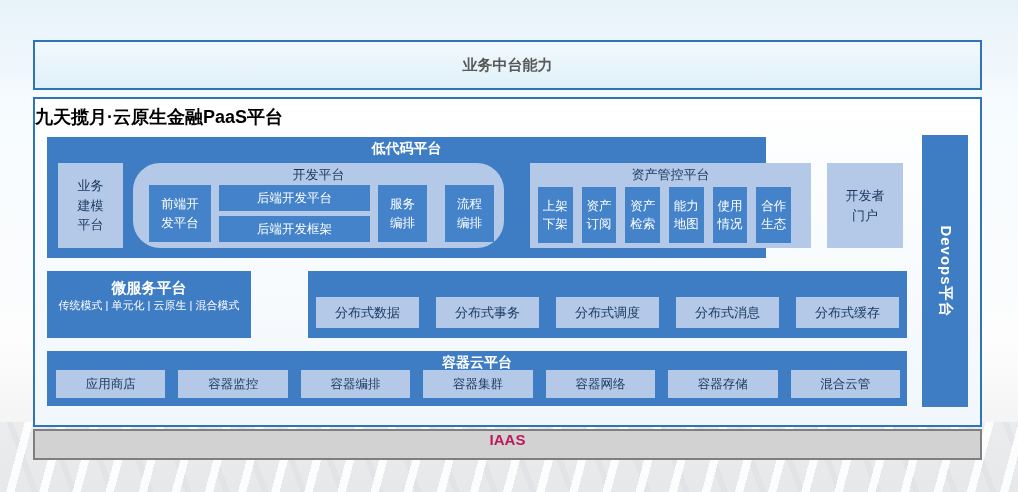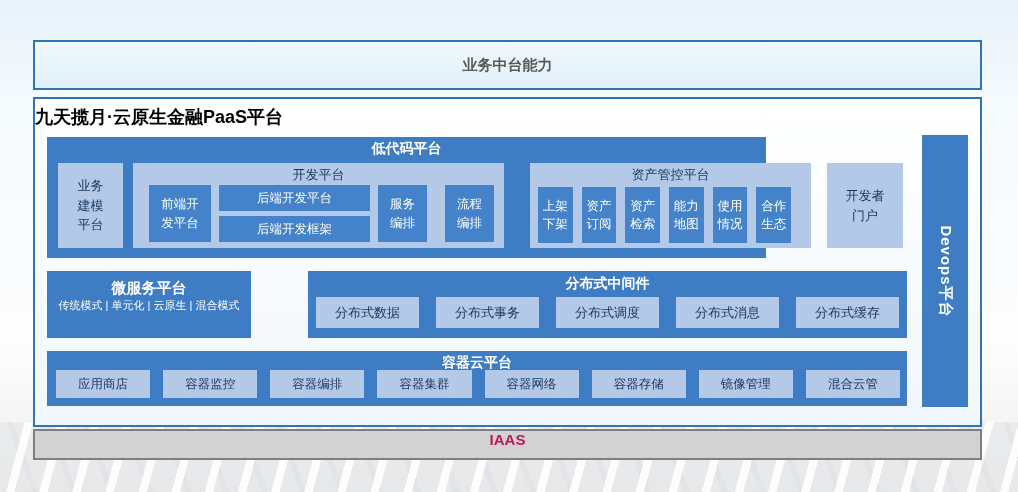--- a/index.html
+++ b/index.html
@@ -41,21 +41,21 @@
   .light-blue { background:#B4C9E8; color:#17375E; }
   .cell-blue { background:#4483CA; color:#fff; }
   .sec-title { display:block; width:100%; text-align:center; color:#fff; font-weight:bold; }
   .pre { white-space:pre-line; }
   .center { display:flex; align-items:center; justify-content:center; text-align:center; }
 
   
   .lowcode { position:absolute; left:12px; top:38px; width:719px; height:121px; }
   .lowcode > .sec-title { padding-top:3px; font-size:14px; }
   .biz-model { position:absolute; left:11px; top:26px; width:65px; height:85px; font-size:13px; line-height:1.5; }
-  .dev-platform { position:absolute; left:86px; top:26px; width:371px; height:85px; }
+  .dev-platform { position:absolute; left:86px; top:26px; width:371px; height:85px;border-radius:27px; }
   .sub-title { display:block; width:100%; text-align:center; color:#17375E; font-size:13px; padding-top:3px; }
   .front-end  { position:absolute; left:16px;  top:22px; width:62px;  height:57px; font-size:12.5px; line-height:1.45; }
   .backend-a  { position:absolute; left:86px;  top:22px; width:151px; height:26px; font-size:12.5px; }
   .backend-b  { position:absolute; left:86px;  top:53px; width:151px; height:26px; font-size:12.5px; }
   .svc-orch   { position:absolute; left:245px; top:22px; width:49px;  height:57px; font-size:12.5px; line-height:1.45; }
   .proc-orch  { position:absolute; left:312px; top:22px; width:49px;  height:57px; font-size:12.5px; line-height:1.45; }
   .asset-platform { position:absolute; left:483px; top:26px; width:281px; height:85px; }
   .asset-row { position:absolute; left:8px; right:20px; top:24px; height:56px; display:flex; gap:9px; }
   .asset-row > div { flex:1; font-size:12.5px; line-height:1.45; }
   .dev-portal { position:absolute; left:780px; top:26px; width:76px; height:85px; font-size:13px; line-height:1.5; }
@@ -142,40 +142,38 @@
       <div class="dev-portal light-blue center pre">开发者
 门户</div>
     </div>
 
     <div class="microservice fill-blue">
       <span class="t1">微服务平台</span>
       <span class="t2">传统模式 | 单元化 | 云原生 | 混合模式</span>
     </div>
 
     <div class="middleware fill-blue">
-      <span class="sec-title">分布式中间件</span>
       <div class="mw-row">
           <div class="light-blue center">分布式数据</div>
           <div class="light-blue center">分布式事务</div>
           <div class="light-blue center">分布式调度</div>
           <div class="light-blue center">分布式消息</div>
           <div class="light-blue center">分布式缓存</div>
         </div>
     </div>
 
     <div class="container-cloud fill-blue">
       <span class="sec-title">容器云平台</span>
       <div class="cc-row">
           <div class="light-blue center">应用商店</div>
           <div class="light-blue center">容器监控</div>
           <div class="light-blue center">容器编排</div>
           <div class="light-blue center">容器集群</div>
           <div class="light-blue center">容器网络</div>
           <div class="light-blue center">容器存储</div>
-          <div class="light-blue center">镜像管理</div>
           <div class="light-blue center">混合云管</div>
         </div>
     </div>
 
     <div class="devops-bar fill-blue">
       <span class="devops-label">Devops平台</span>
     </div>
   </div>
 
   <div class="iaas-bar">

